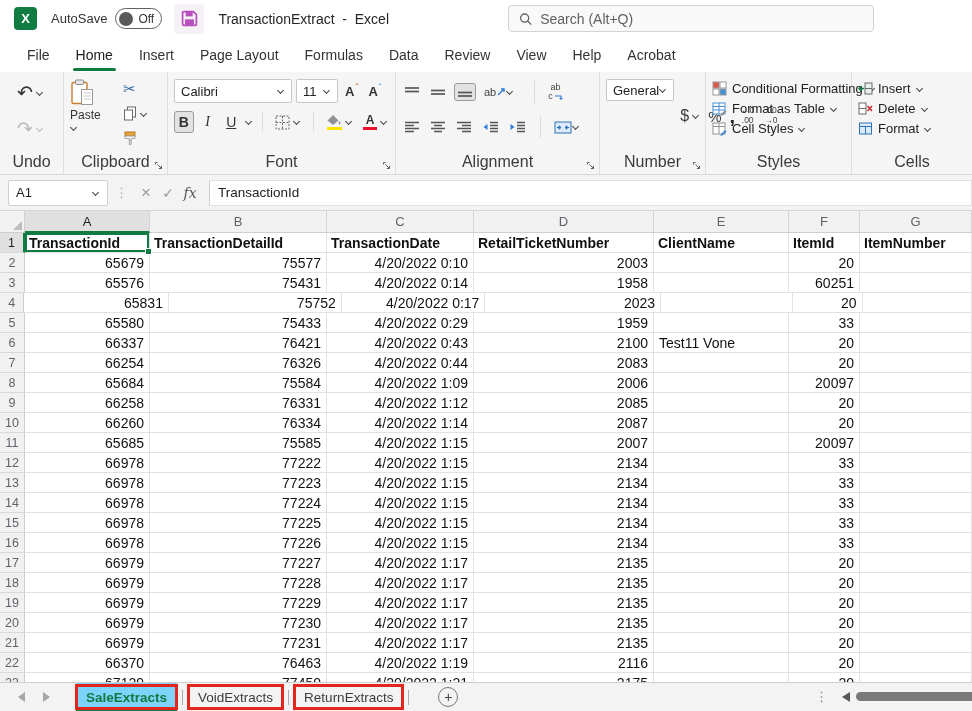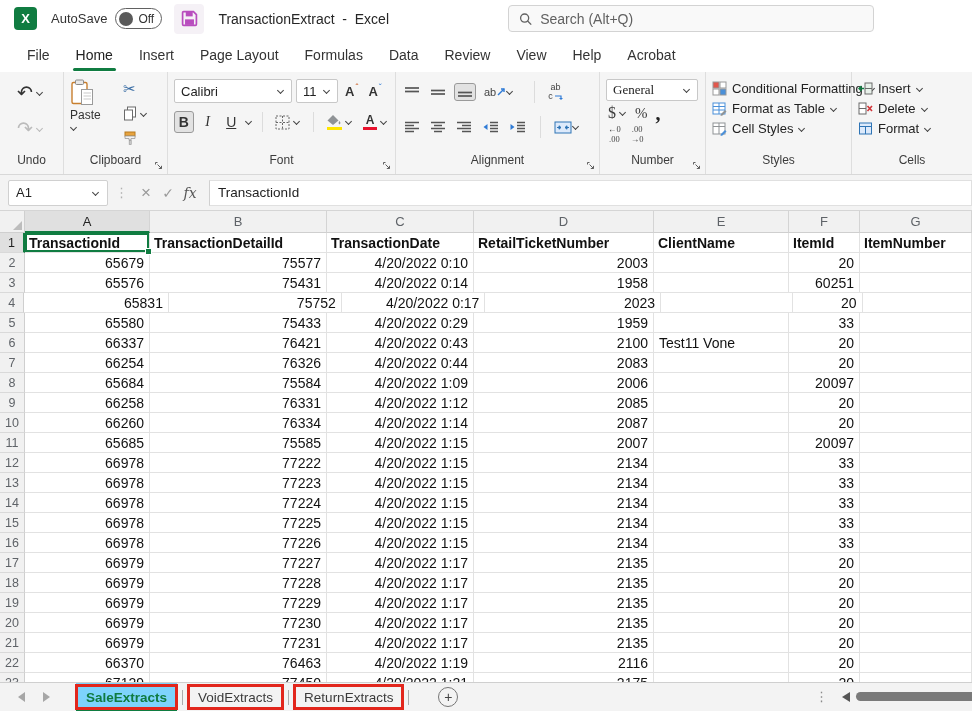--- a/index.html
+++ b/index.html
@@ -22,21 +22,21 @@
   
   .ribbon-tabs { position:absolute; top:37px; left:0; right:0; height:35px; background:#fff; display:flex; align-items:center; padding-left:14px; }
   .rtab { font-size:14px; color:#333; padding:8px 13px; position:relative; cursor:pointer; }
   .rtab.active { color:#222; }
   .rtab.active::after { content:""; position:absolute; left:10px; right:10px; bottom:0px; height:3px; background:#107C41; border-radius:2px; }
 
   
   .ribbon { position:absolute; top:72px; left:0; right:0; height:103px; background:#f5f5f5; border-bottom:1px solid #d8d8d8; display:flex; }
   .rgroup { position:relative; height:100%; border-right:1px solid #dedede; display:flex; flex-direction:column; }
   .rg-body { flex:1; padding:7px 4px 0 6px; display:flex; }
-  .rg-label { height:21px; text-align:center; font-size:12px; color:#3b3b3b; }
+  .rg-label { height:21px; text-align:center; font-size:16px; color:#3b3b3b; }
   .launcher { position:absolute; right:4px; bottom:4px; }
   .chev { display:inline-block; width:8px; height:8px; position:relative; flex:0 0 auto; }
   .chev::before { content:""; position:absolute; left:1px; top:1px; width:4px; height:4px; border-right:1.3px solid #444; border-bottom:1.3px solid #444; transform:rotate(45deg); }
   .chev.lt::before { border-color:#b9b9b9; }
   .mini-sep { width:1px; background:#dcdcdc; margin:2px 5px; }
   .icbtn { display:flex; align-items:center; gap:3px; padding:2px 3px; border-radius:3px; cursor:pointer; }
   .glyph { font-size:15px; color:#3b3b3b; line-height:1; }
   
   .undo-col { display:flex; flex-direction:column; gap:9px; padding-left:8px; }
   .u-undo { font-size:19px; color:#333; }
@@ -56,21 +56,21 @@
   .stackicon { display:flex; flex-direction:column; align-items:center; line-height:1; cursor:pointer; }
   .redbar { width:14px; height:3.5px; background:#e8112d; margin-top:1px; }
   .yelbar { width:15px; height:3.5px; background:#ffe600; margin-top:1px; }
   .af { font-size:13px; font-weight:bold; color:#333; }
   .supmark { font-size:9px; color:#c85a1e; margin-left:-2px; margin-top:-8px; }
   
   .al-rows { display:flex; flex-direction:column; gap:9px; }
   .alrow { display:flex; align-items:center; gap:6px; }
   .aibox { padding:2px; border-radius:3px; display:flex; align-items:center; cursor:pointer; }
   .aibox.boxed { background:#e2e2e2; border:1px solid #9a9a9a; }
-  .num-col { display:flex; flex-direction:column; gap:4px; width:100%; padding-right:8px;font-family:Liberation Serif, serif; }
+  .num-col { display:flex; flex-direction:row; gap:4px; width:100%; padding-right:8px; }
   .decicon { display:flex; flex-direction:column; align-items:center; font-size:8.5px; color:#444; line-height:1.15; cursor:pointer; }
   .comma { font-size:20px; font-weight:bold; color:#222; line-height:0.6; }
   
   .menu-col { display:flex; flex-direction:column; gap:5px; }
   .menurow { display:flex; align-items:center; gap:5px; font-size:13px; color:#222; cursor:pointer; white-space:nowrap; }
 
   
   .fbar { position:absolute; top:175px; left:0; right:0; height:36px; background:#f3f3f3; border-bottom:1px solid #d5d5d5; display:flex; align-items:center; }
   .namebox { margin-left:8px; width:100px; height:26px; background:#fff; border:1px solid #d0d0d0; border-radius:2px; display:flex; align-items:center; justify-content:space-between; padding:0 7px; font-size:13px; color:#222; cursor:pointer; }
   .vdots { color:#b0b0b0; font-size:13px; margin:0 7px; }

